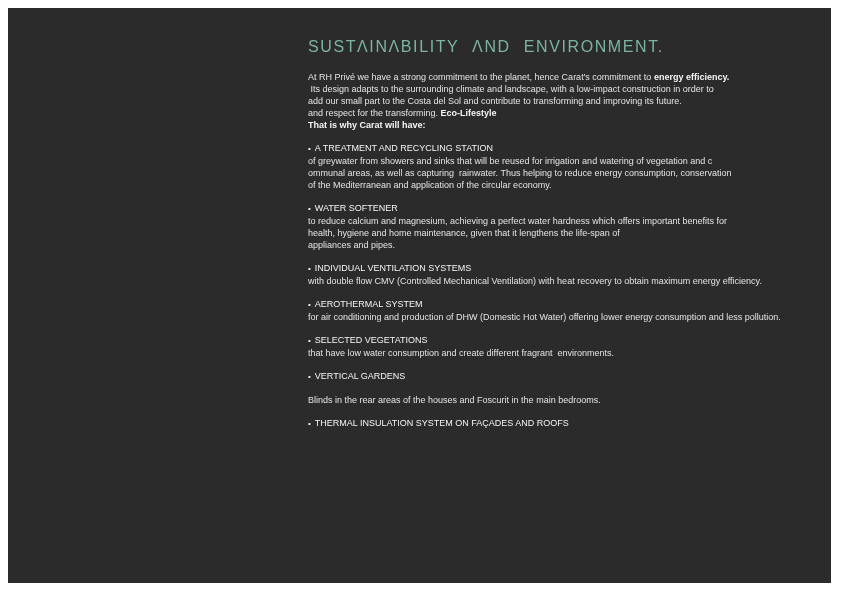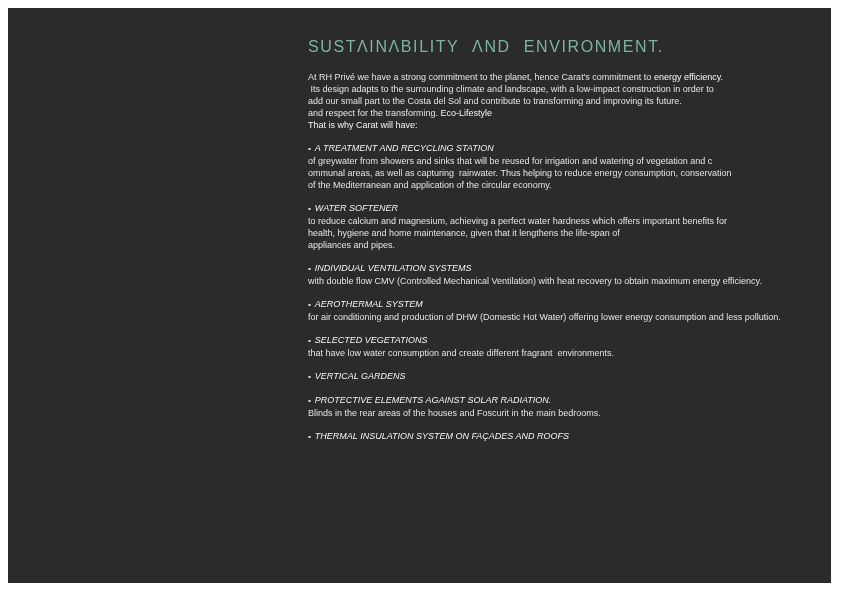--- a/index.html
+++ b/index.html
@@ -40,29 +40,28 @@
     white-space: nowrap;
   }
   .intro .line,
   .sec-heading,
   .sec-body {
     font-size: 9px;
     line-height: 12px;
     white-space: pre-wrap;
   }
   .bold {
-    font-weight: 400;
+    font-weight: 700;
     color: var(--bold, #ffffff);
   }
   .section {
     margin-top: 11px;
   }
   .sec-heading {
     color: var(--bold, #f0f0f0);
-    font-style: italic;
   }
   .bullet {
     display: inline-block;
     margin-right: 4px;
     font-size: 8px;
   }
   .sec-body {
     color: var(--body, #e4e4e4);
   }
 </style>
@@ -108,21 +107,20 @@
   <div class="section">
     <div class="sec-heading"><span class="bullet">•</span><span class="sec-title">SELECTED VEGETATIONS</span></div>
     <div class="sec-body">that have low water consumption and create different fragrant  environments.</div>
   </div>
 
   <div class="section">
     <div class="sec-heading"><span class="bullet">•</span><span class="sec-title">VERTICAL GARDENS</span></div>
   </div>
 
   <div class="section">
-    <div class="sec-heading"><span class="bullet">•</span><span class="sec-title">PROTECTIVE ELEMENTS AGAINST SOLAR RADIATION.</span></div>
     <div class="sec-body">Blinds in the rear areas of the houses and Foscurit in the main bedrooms.</div>
   </div>
 
 
   <div class="section">
     <div class="sec-heading"><span class="bullet">•</span><span class="sec-title">THERMAL INSULATION SYSTEM ON FAÇADES AND ROOFS</span></div>
   </div>
 </div>
     </div>
   </div>

